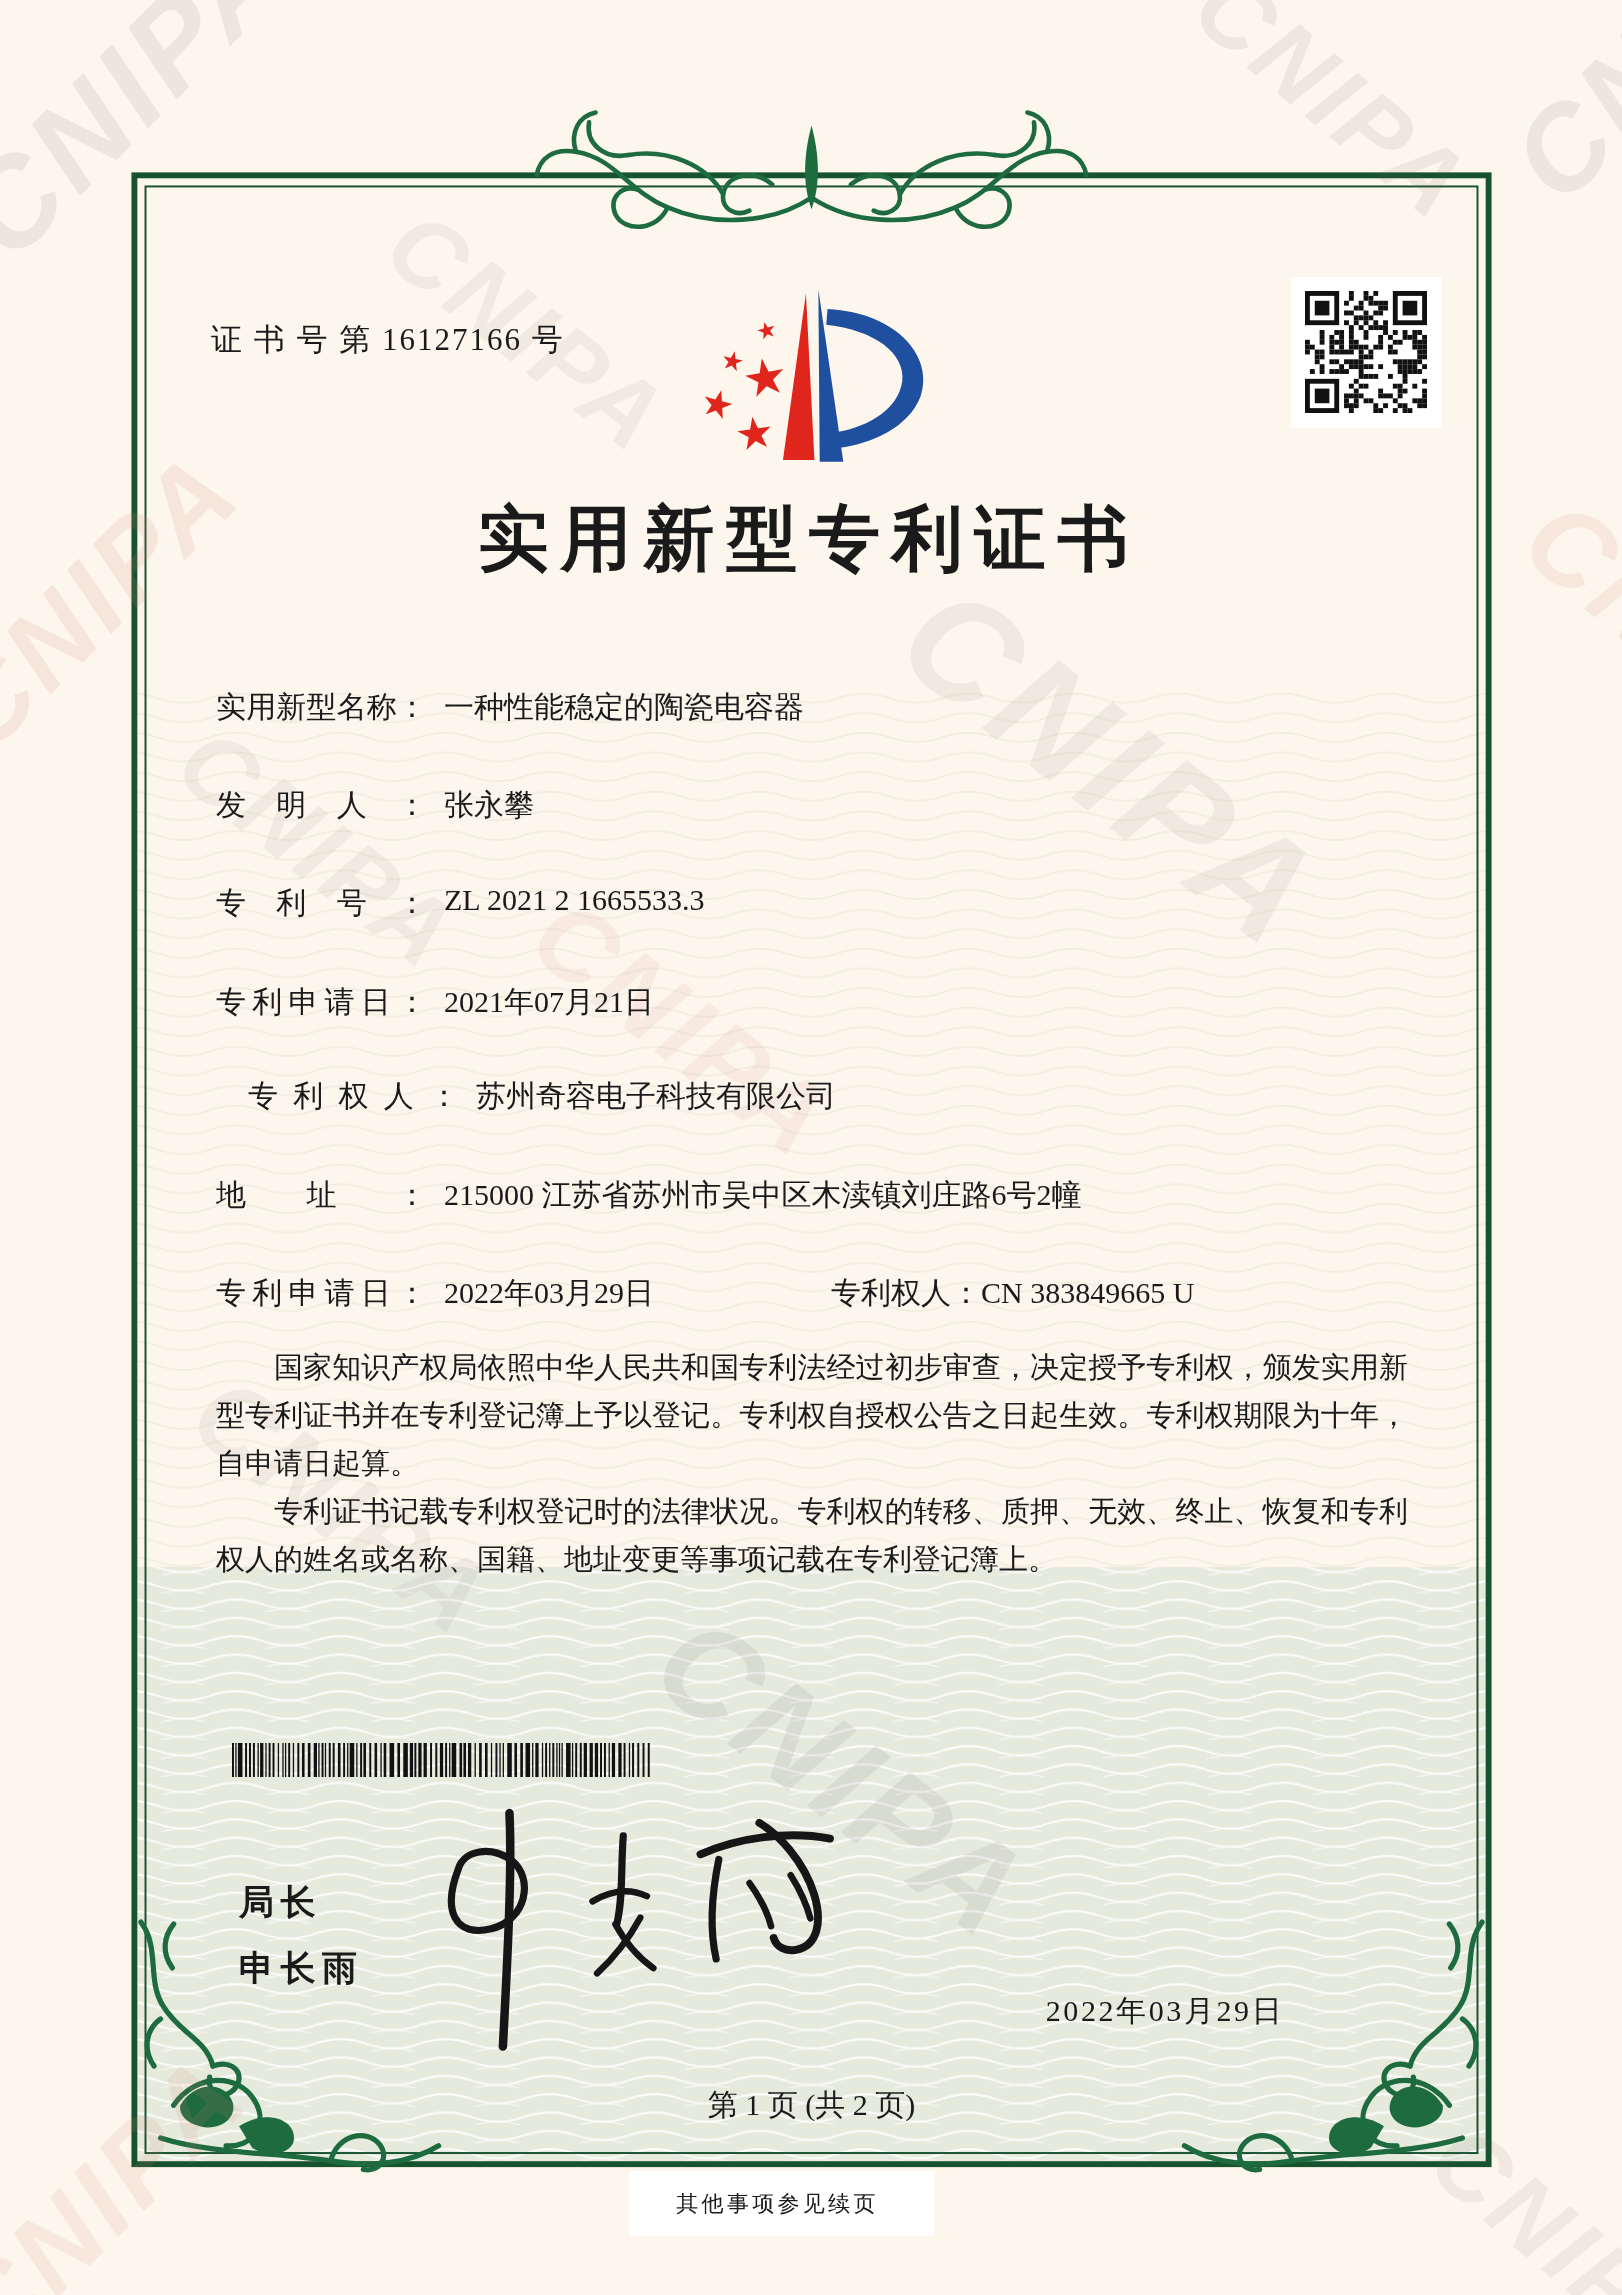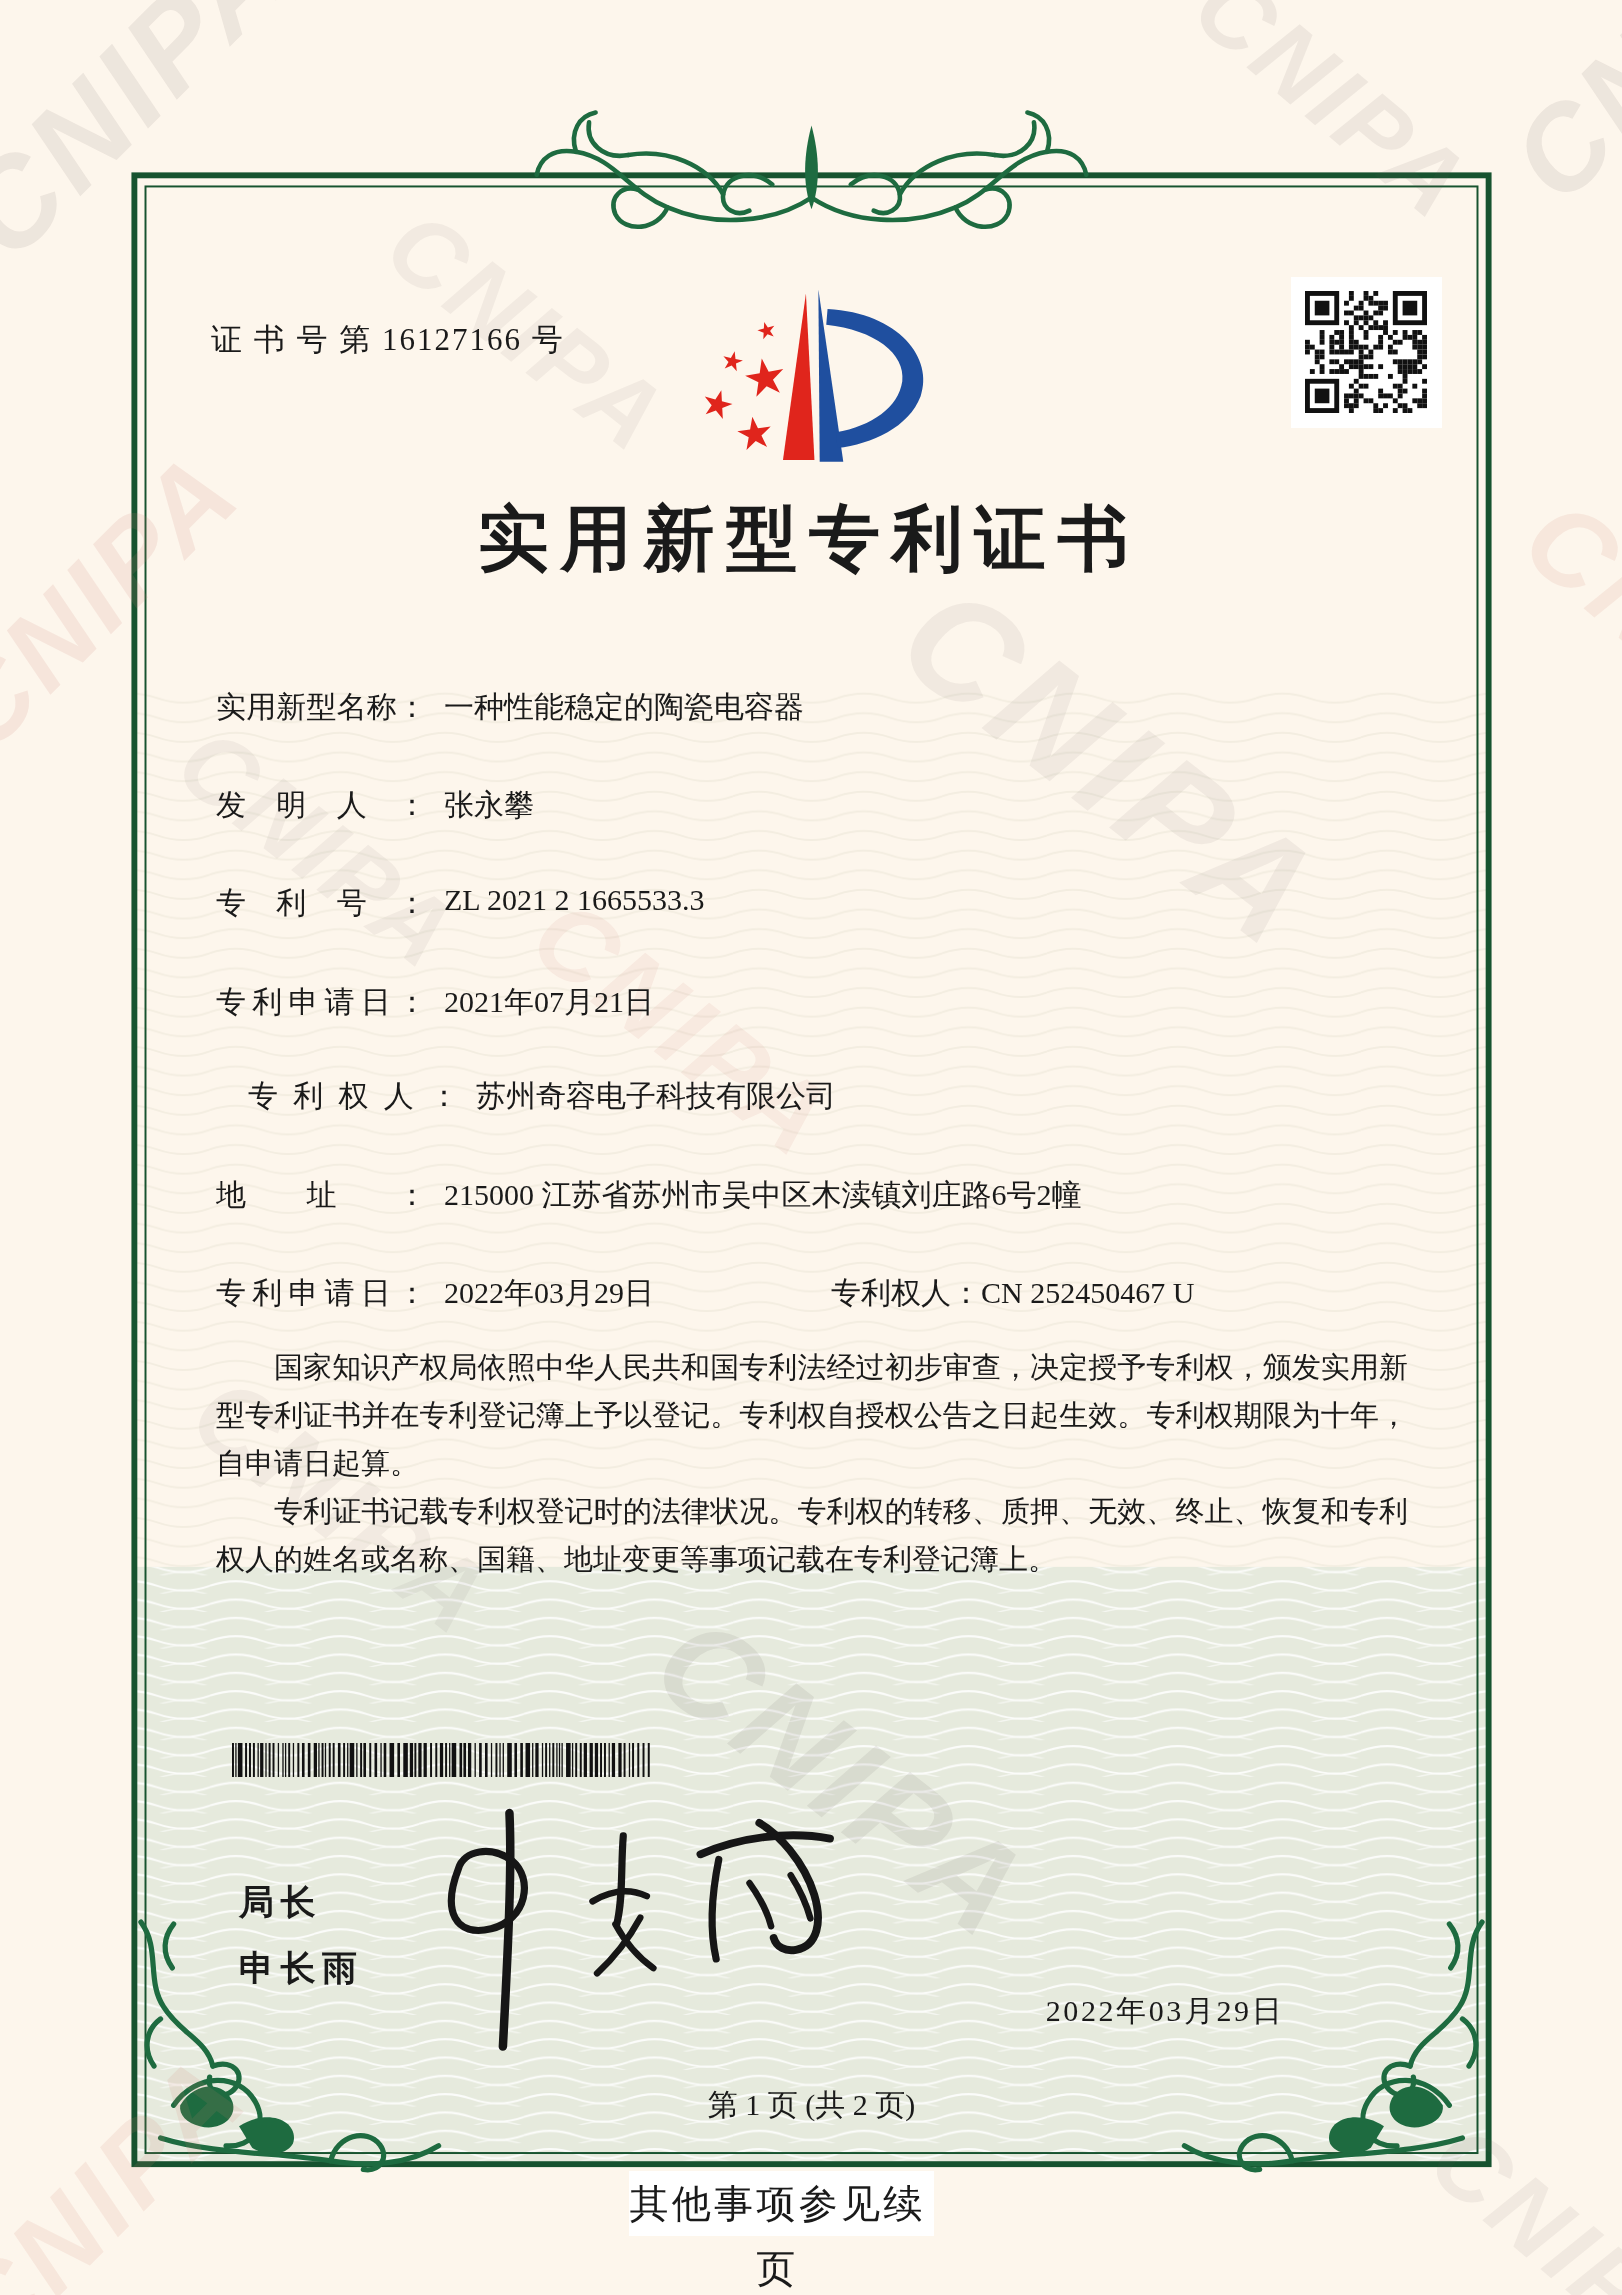--- a/index.html
+++ b/index.html
@@ -38,21 +38,21 @@
     text-align:justify;z-index:3;position:absolute;
   }
   .bodytext p{margin:0;text-indent:2em;}
   .white-band{position:absolute;background:var(--footer-band,#fff);z-index:1;}
   .qrbox{left:1291px;top:277px;width:151px;height:151px;}
   .sig-label{font-size:35px;letter-spacing:6.5px;font-weight:bold;}
   .datetxt{font-size:30px;letter-spacing:2.6px;}
   .pageinfo{left:0;width:1623px;text-align:center;top:2085px;font-size:30px;}
   .footnote{
     left:629px;top:2171px;width:297px;height:65px;line-height:65px;
-    text-align:center;font-size:39px;letter-spacing:3.3px;z-index:3;
+    text-align:center;font-size:22px;letter-spacing:3.3px;z-index:3;
   }
   .logo{left:703px;top:275px;z-index:3;}
   .sig{left:393px;top:1790px;z-index:3;}
   .sig path{fill:none;stroke:#161616;stroke-linecap:round;stroke-linejoin:round;}
   .barcode{left:232px;top:1743px;z-index:3;}
 </style>
 </head>
 <body>
 
 <div class="sheet">
@@ -392,21 +392,21 @@
   <div class="txt row" style="top:1076px;margin-left:32px;">
     <span class="lbl">专利权人：</span><span class="val">苏州奇容电子科技有限公司</span>
   </div>
   <div class="txt row" style="top:1175px;">
     <span class="lbl">地址：</span><span class="val">215000 江苏省苏州市吴中区木渎镇刘庄路6号2幢</span>
   </div>
 
   <div class="txt row" style="top:1273px;">
     <span class="lbl">专利申请日：</span><span class="val">2022年03月29日</span>
     <span class="grant2">
-      <span>专利权人：</span><span>CN 252450467 U</span>
+      <span>专利权人：</span><span>CN 383849665 U</span>
     </span>
   </div>
 
   <div class="bodytext">
     <p>国家知识产权局依照中华人民共和国专利法经过初步审查，决定授予专利权，颁发实用新型专利证书并在专利登记簿上予以登记。专利权自授权公告之日起生效。专利权期限为十年，自申请日起算。</p>
     <p>专利证书记载专利权登记时的法律状况。专利权的转移、质押、无效、终止、恢复和专利权人的姓名或名称、国籍、地址变更等事项记载在专利登记簿上。</p>
   </div>
 
   <svg class="abs barcode" width="421" height="34" viewBox="0 0 644 52" id="barcode">
       <rect x="0" y="0" width="3" height="52" fill="#111"></rect>

